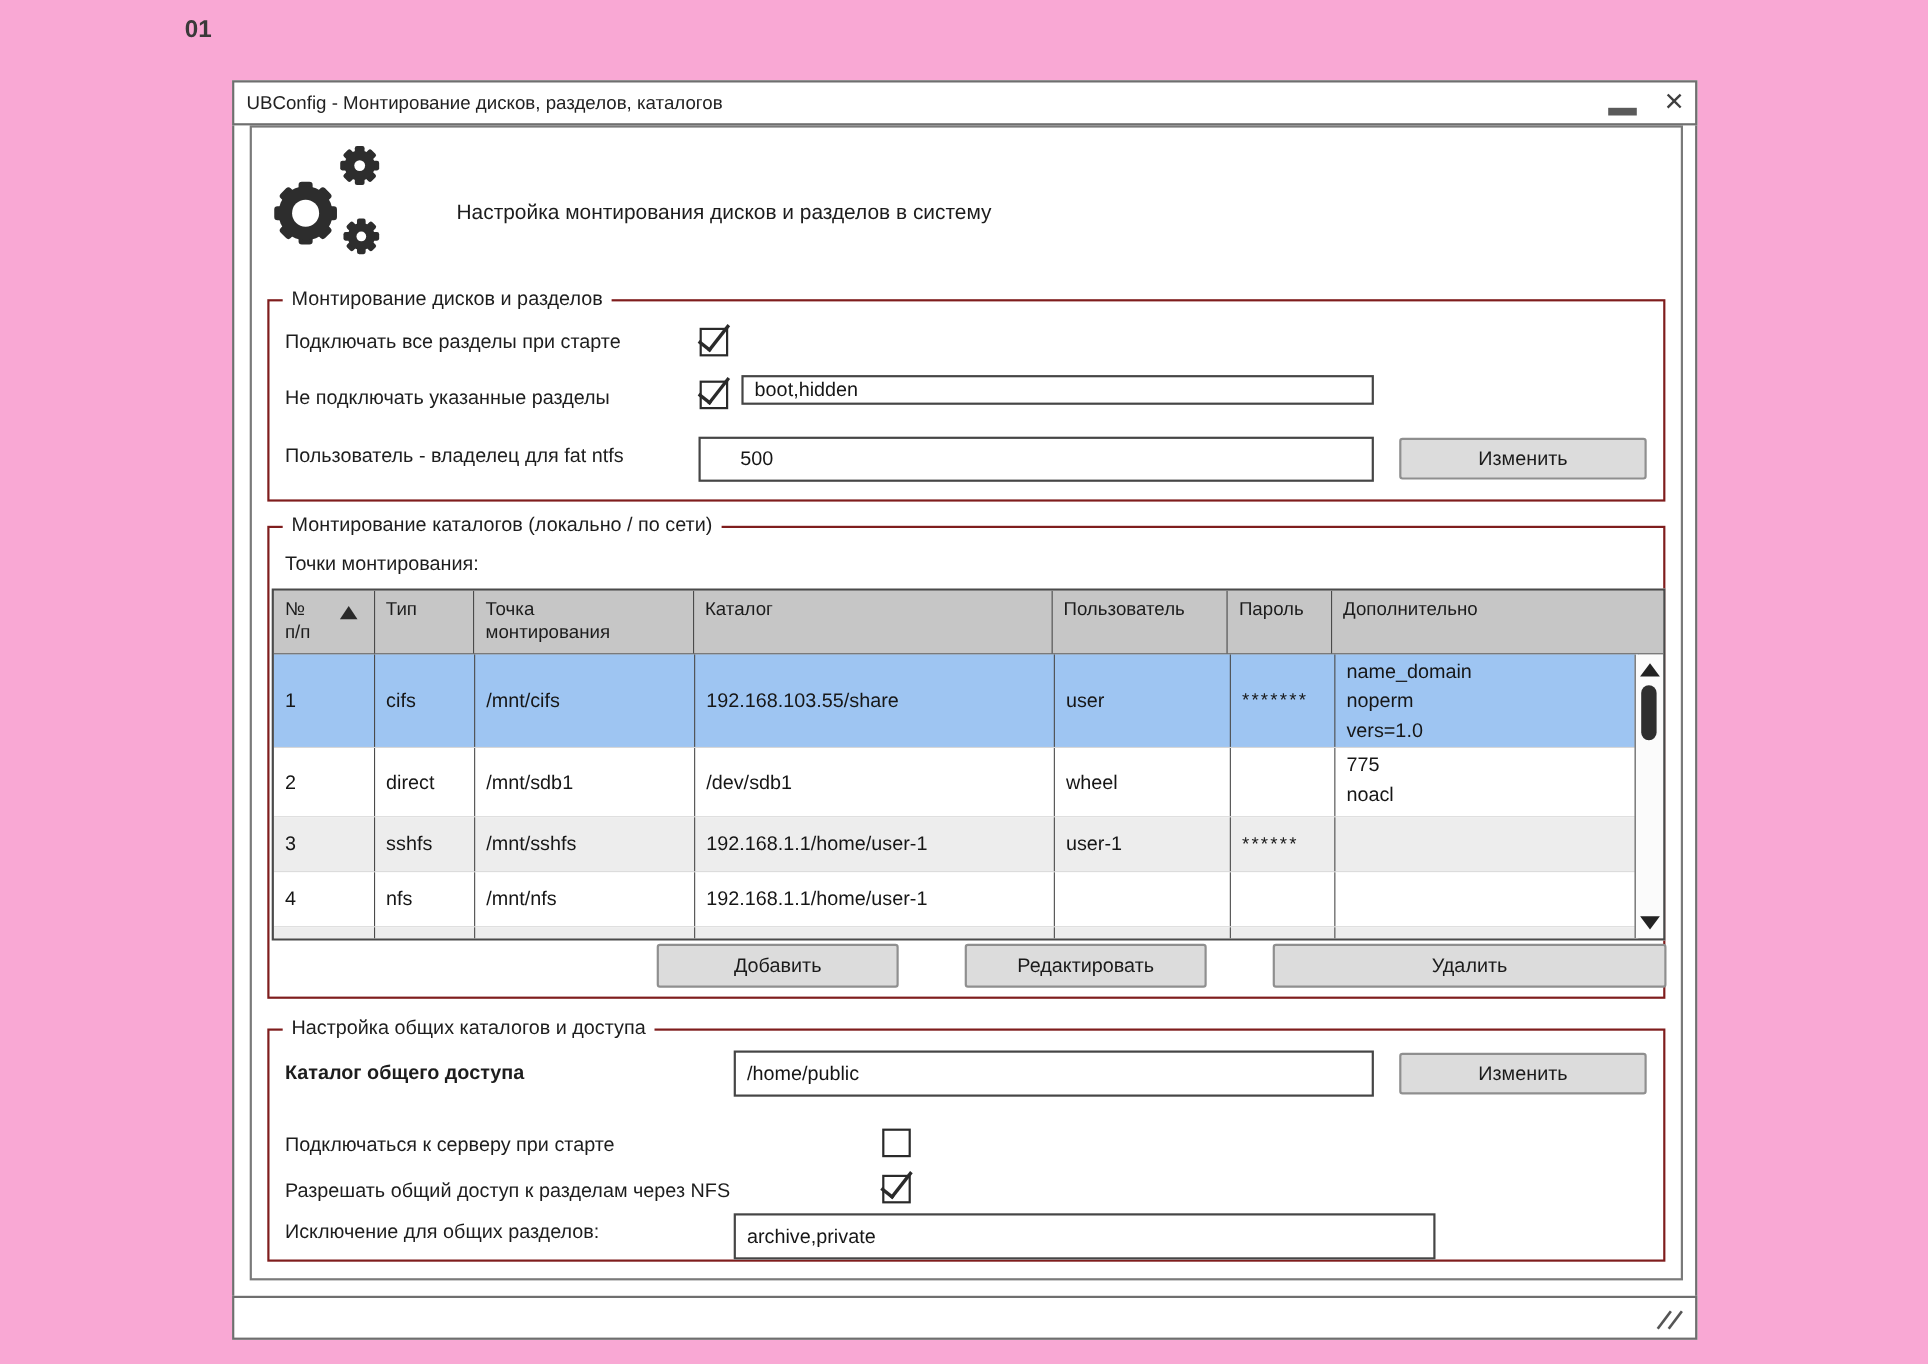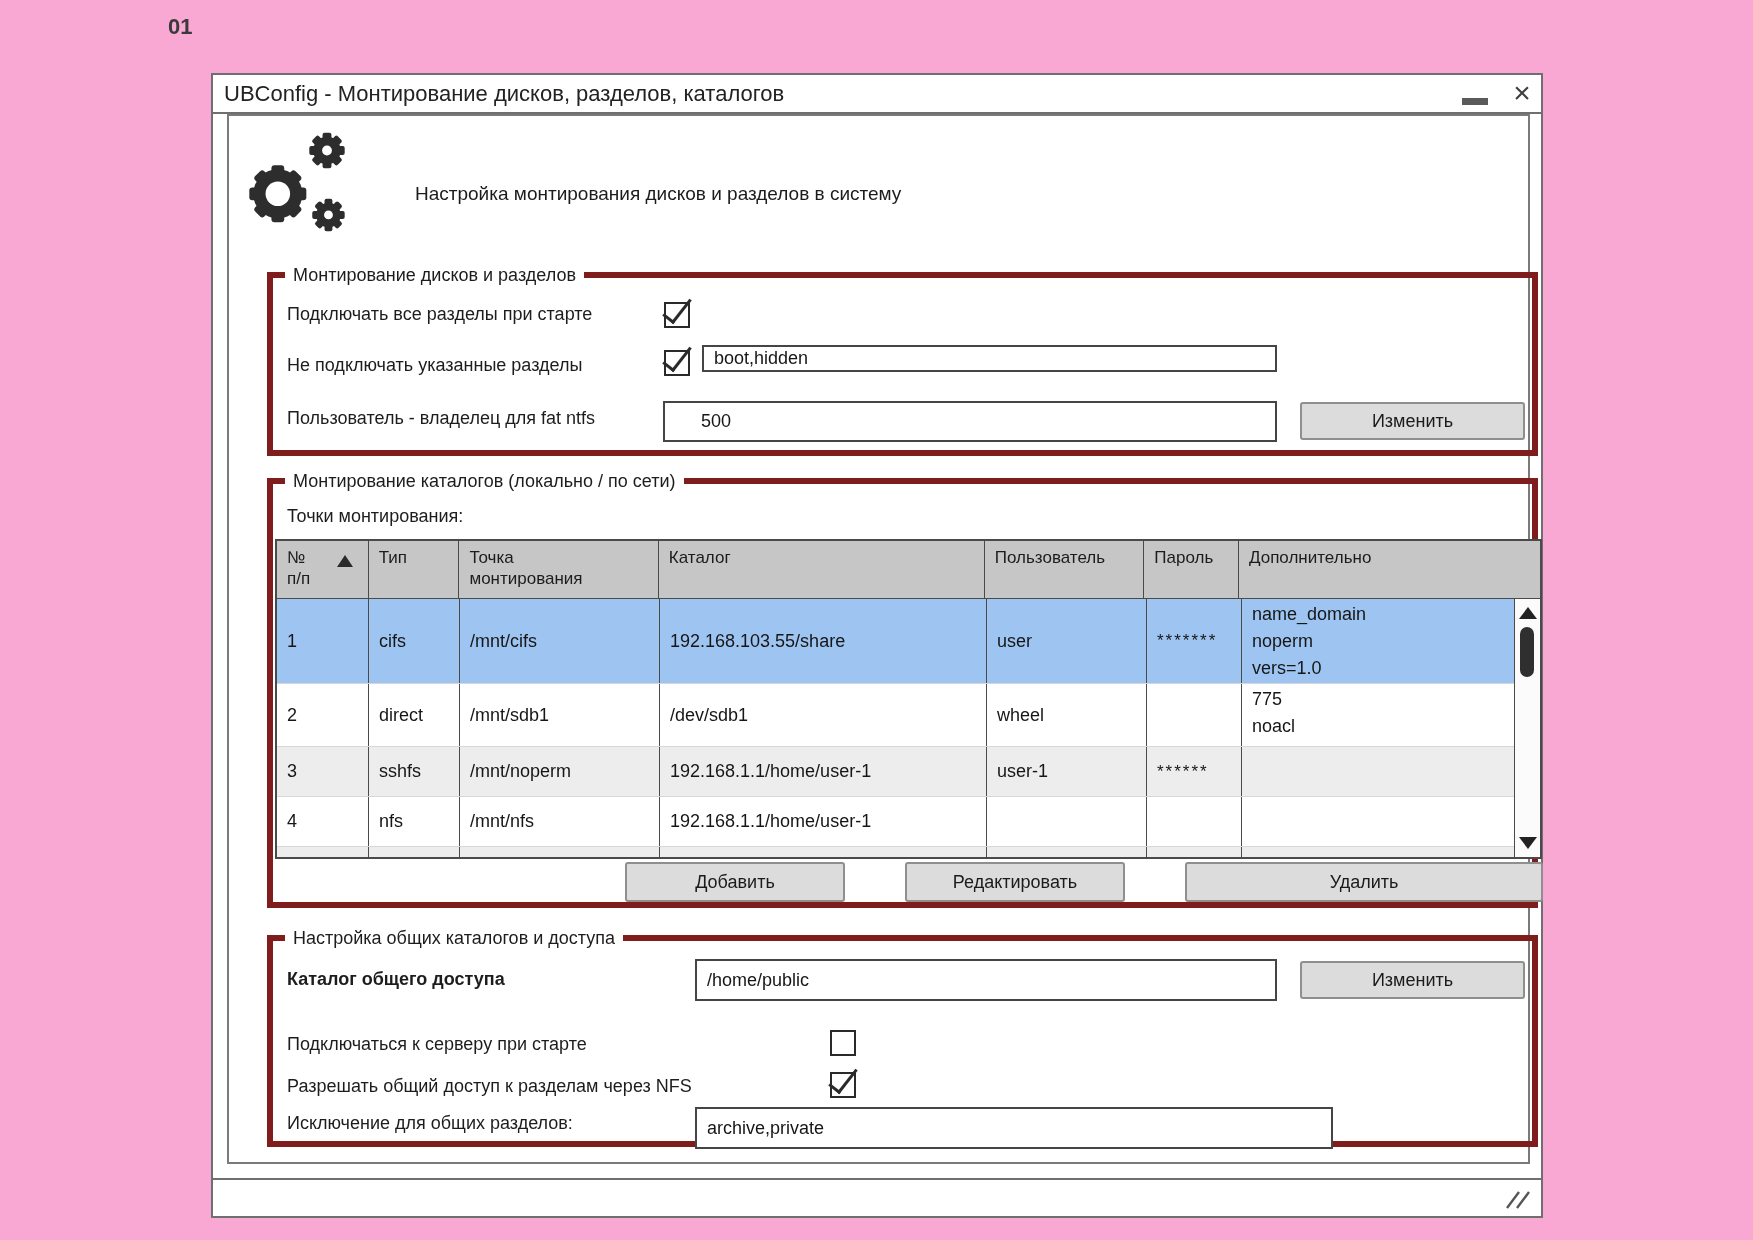--- a/index.html
+++ b/index.html
@@ -6,32 +6,32 @@
   #canvas{
     position:relative;width:1753px;height:1240px;background:#f9a8d4;
     font-family:"Liberation Sans","DejaVu Sans",sans-serif;color:#1f1f1f;overflow:hidden;
   }
   .abs{position:absolute;}
   
   .page-label{left:168px;top:14px;font-size:22px;font-weight:bold;color:#3a3a3a;}
   
   .window{left:211px;top:73px;width:1332px;height:1145px;border:2px solid #6f6f6f;box-sizing:border-box;background:#fff;}
   .titlebar{left:211px;top:73px;width:1332px;height:41px;border:2px solid #6f6f6f;box-sizing:border-box;background:#fff;}
-  .title-text{position:absolute;left:11px;top:0;line-height:37px;font-size:22px;color:#222;}
+  .title-text{position:absolute;left:11px;top:0;line-height:37px;font-size:17px;color:#222;}
   .min-btn{left:1455px;top:79px;width:40px;height:30px;cursor:default;}
   .min-glyph{position:absolute;left:7px;top:19px;width:26px;height:7px;background:#5a5a5a;}
   .close-btn{left:1502px;top:76px;width:40px;height:34px;font-size:30px;line-height:34px;text-align:center;color:#3f3f3f;}
   .inner-panel{left:227px;top:114px;width:1303px;height:1050px;border:2px solid #7a7a7a;box-sizing:border-box;}
   .statusbar{left:211px;top:1178px;width:1332px;height:40px;border:2px solid #6f6f6f;box-sizing:border-box;background:#fff;}
   .grip{position:absolute;right:8px;top:6px;width:30px;height:26px;}
   
   .gears{left:233px;top:123px;width:128px;height:118px;}
   .subtitle{left:415px;top:183px;font-size:19px;color:#1c1c1c;}
   
-  .groupbox{border:6px solid #7f1d1d;box-sizing:border-box;background:transparent;margin-left:24px;}
+  .groupbox{border:2px solid #7f1d1d;box-sizing:border-box;background:transparent;}
   .g1{left:243px;top:272px;width:1271px;height:184px;}
   .g2{left:243px;top:478px;width:1271px;height:430px;}
   .g3{left:243px;top:935px;width:1271px;height:212px;}
   .legend{position:absolute;top:-13px;left:12px;background:#ffffff;padding:0 8px;font-size:18px;color:#1d1d1d;white-space:nowrap;}
   .lbl{position:absolute;font-size:18px;color:#1d1d1d;white-space:nowrap;}
   
   .cb{position:absolute;width:26px;height:26px;border:2.5px solid #2a2a2a;box-sizing:border-box;background:#fff;}
   .cb.checked::after{
     content:"";position:absolute;left:4px;top:-11px;width:11px;height:27px;
     border-right:3.5px solid #2a2a2a;border-bottom:3.5px solid #2a2a2a;transform:rotate(38deg);
@@ -160,21 +160,21 @@
             <div class="td" style="width: 200px;">/mnt/sdb1</div>
             <div class="td" style="width: 327px;">/dev/sdb1</div>
             <div class="td" style="width: 160px;">wheel</div>
             <div class="td pass" style="width: 95px;"></div>
             <div class="td top" style="width: 276px;">775
 noacl</div>
           </div>
           <div class="trow" style="height: 50px; background: rgb(237, 237, 237);">
             <div class="td" style="width: 92px;">3</div>
             <div class="td" style="width: 91px;">sshfs</div>
-            <div class="td" style="width: 200px;">/mnt/noperm</div>
+            <div class="td" style="width: 200px;">/mnt/sshfs</div>
             <div class="td" style="width: 327px;">192.168.1.1/home/user-1</div>
             <div class="td" style="width: 160px;">user-1</div>
             <div class="td pass" style="width: 95px;">******</div>
             <div class="td top" style="width: 276px;"></div>
           </div>
           <div class="trow" style="height: 50px; background: rgb(255, 255, 255);">
             <div class="td" style="width: 92px;">4</div>
             <div class="td" style="width: 91px;">nfs</div>
             <div class="td" style="width: 200px;">/mnt/nfs</div>
             <div class="td" style="width: 327px;">192.168.1.1/home/user-1</div>

